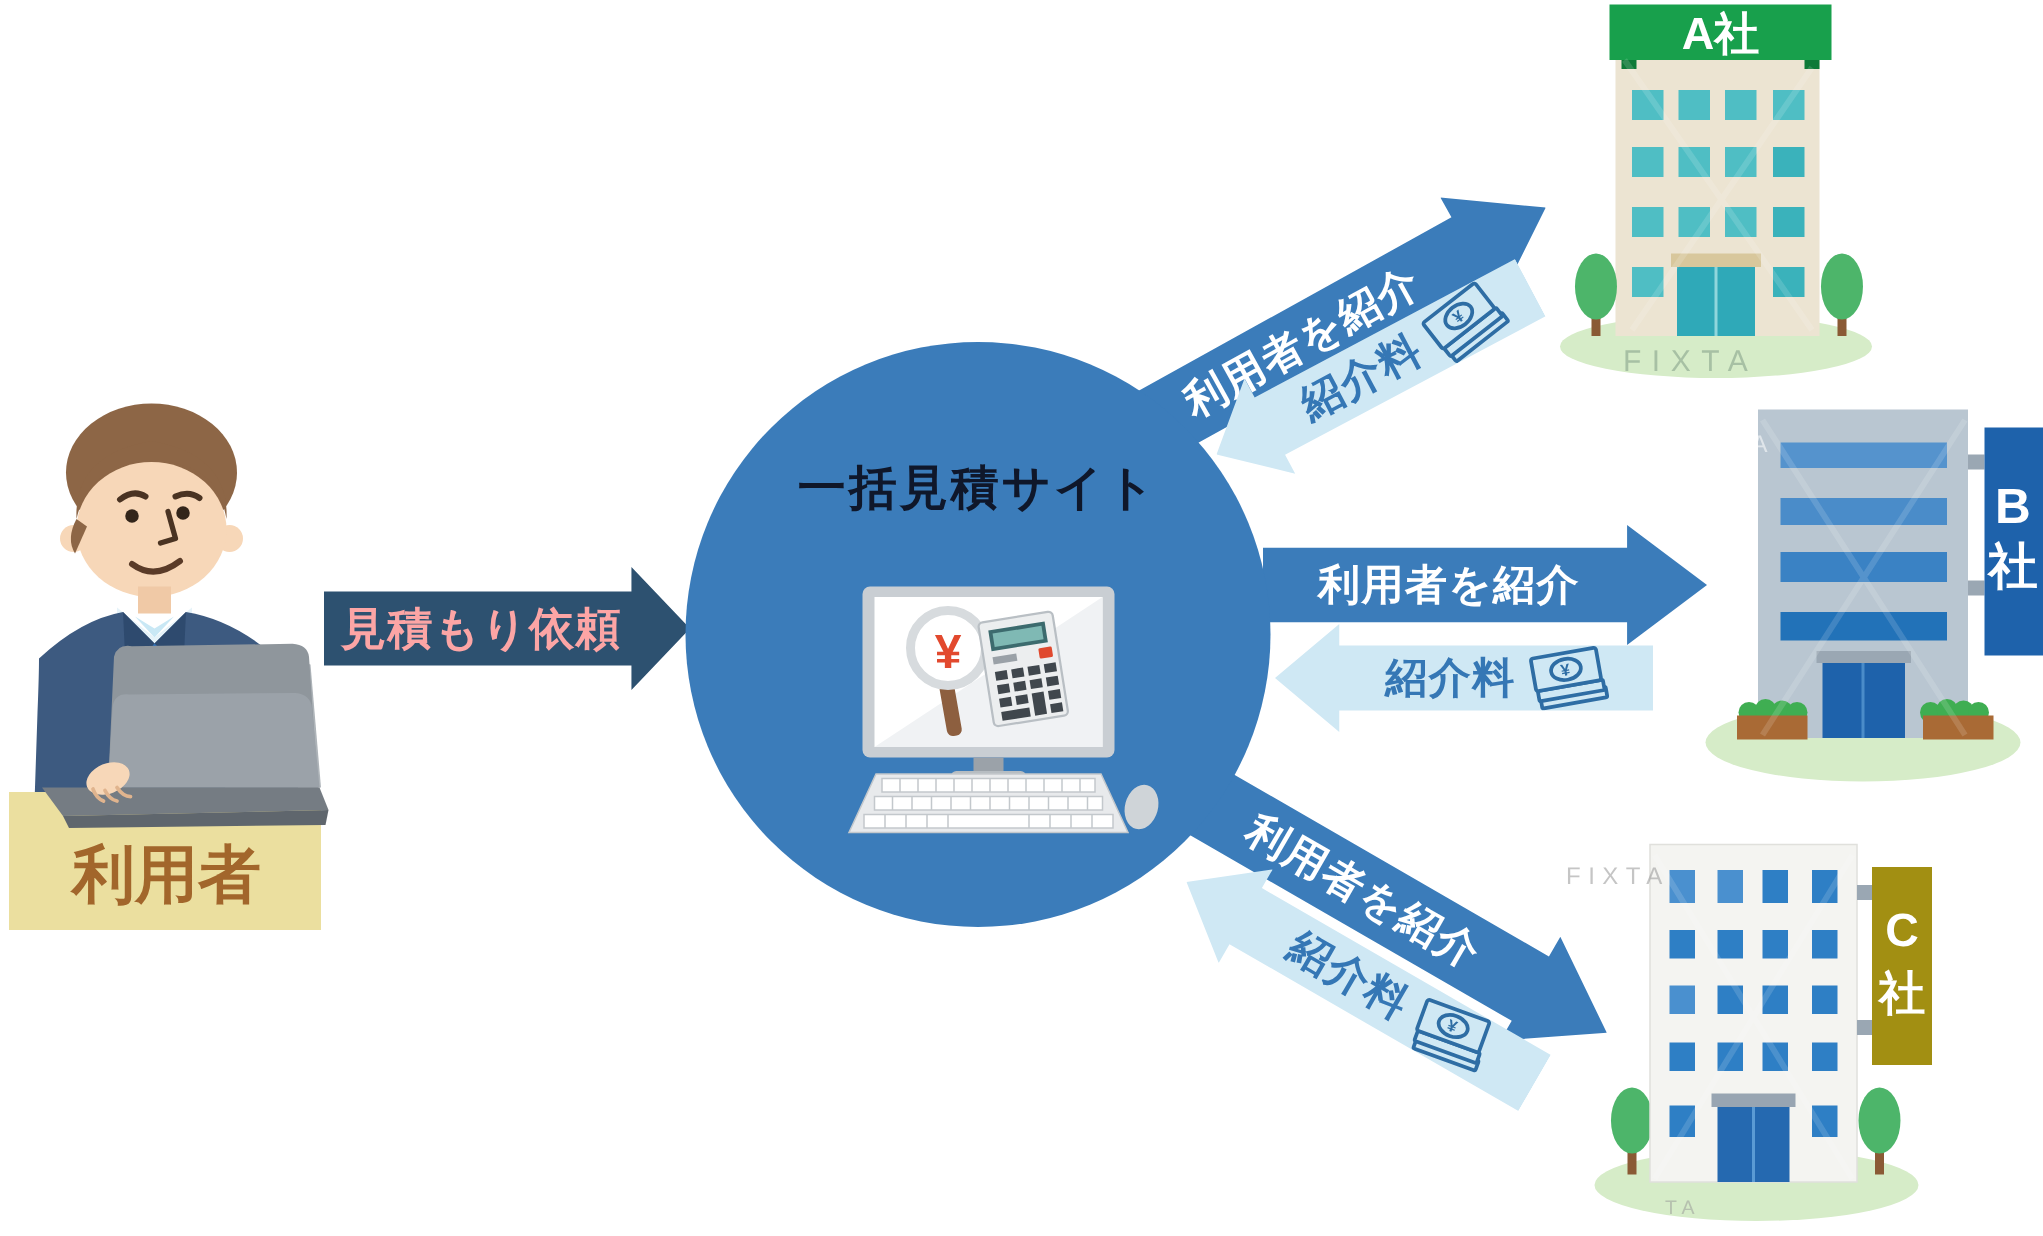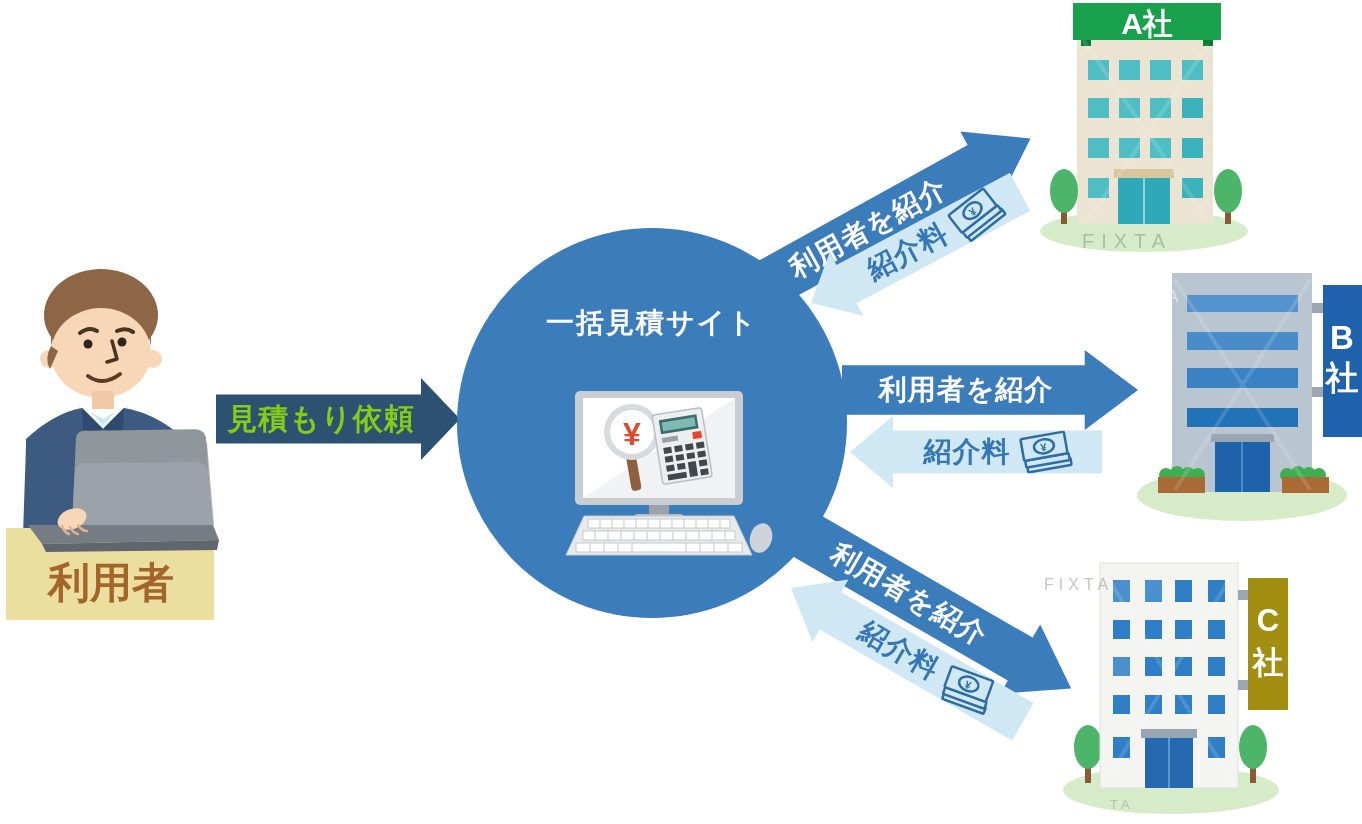--- a/index.html
+++ b/index.html
@@ -10,37 +10,37 @@
 
   
   .arr{position:absolute;display:flex;align-items:center;justify-content:center;gap:10px;
        font-weight:bold;transform-origin:0 50%;box-sizing:border-box;z-index:2;}
   .arr.blue{background:#3b7cba;color:#ffffff;font-size:28px;letter-spacing:1px;}
   .arr.light{background:#cfe8f4;color:#3577b5;font-size:28px;letter-spacing:1px;}
   .arr.right{clip-path:polygon(0 19%,82% 19%,82% 0,100% 50%,82% 100%,82% 81%,0 81%);padding-right:48px;}
   .arr.left{clip-path:polygon(100% 20%,17% 20%,17% 0,0 50%,17% 100%,17% 80%,100% 80%);padding-left:42px;}
 
   .request-arrow{position:absolute;left:216px;top:378px;width:244px;height:82px;background:#2d5170;
-       color:#84cc16;font-size:30px;font-weight:bold;letter-spacing:1px;display:flex;align-items:center;
+       color:#fca5a5;font-size:30px;font-weight:bold;letter-spacing:1px;display:flex;align-items:center;
        justify-content:center;box-sizing:border-box;padding-right:34px;z-index:2;
        clip-path:polygon(0 20%,84% 20%,84% 0,100% 50%,84% 100%,84% 80%,0 80%);}
 
   .refer-a{left:748px;top:255px;width:323px;height:80px;transform:rotate(-29deg);}
   .fee-a{left:811px;top:267px;width:237px;height:72px;transform:rotate(-28deg);font-size:27px;}
   .refer-b{left:842px;top:350px;width:296px;height:80px;}
   .fee-b{left:850px;top:416px;width:252px;height:72px;font-size:27px;}
   .refer-c{left:788px;top:485px;width:327px;height:80px;transform:rotate(30deg);}
   .fee-c{left:791px;top:552px;width:268px;height:72px;transform:rotate(30deg);font-size:27px;}
   .money{flex:0 0 auto;transform:rotate(-10deg);position:static;}
 
   
   .site-circle{position:absolute;left:457px;top:228px;width:390px;height:390px;border-radius:50%;
        background:#3b7cba;z-index:3;}
-  .site-title{position:absolute;left:0;right:0;top:76px;text-align:center;color:#ffffff;
-       font-size:28px;font-weight:bold;letter-spacing:2px;}
+  .site-title{position:absolute;left:0;right:0;top:76px;text-align:center;color:#0f172a;
+       font-size:32px;font-weight:bold;letter-spacing:2px;}
 
   
   .bldg-a{left:1038px;top:0;z-index:1;}
   .bldg-b{left:1135px;top:265px;z-index:1;}
   .bldg-c{left:1055px;top:558px;z-index:1;}
   .user-fig{left:0;top:253px;z-index:2;}
   .site-computer{left:105px;top:157px;}
 
   
   .wm{position:absolute;font-weight:normal;z-index:6;pointer-events:none;}

